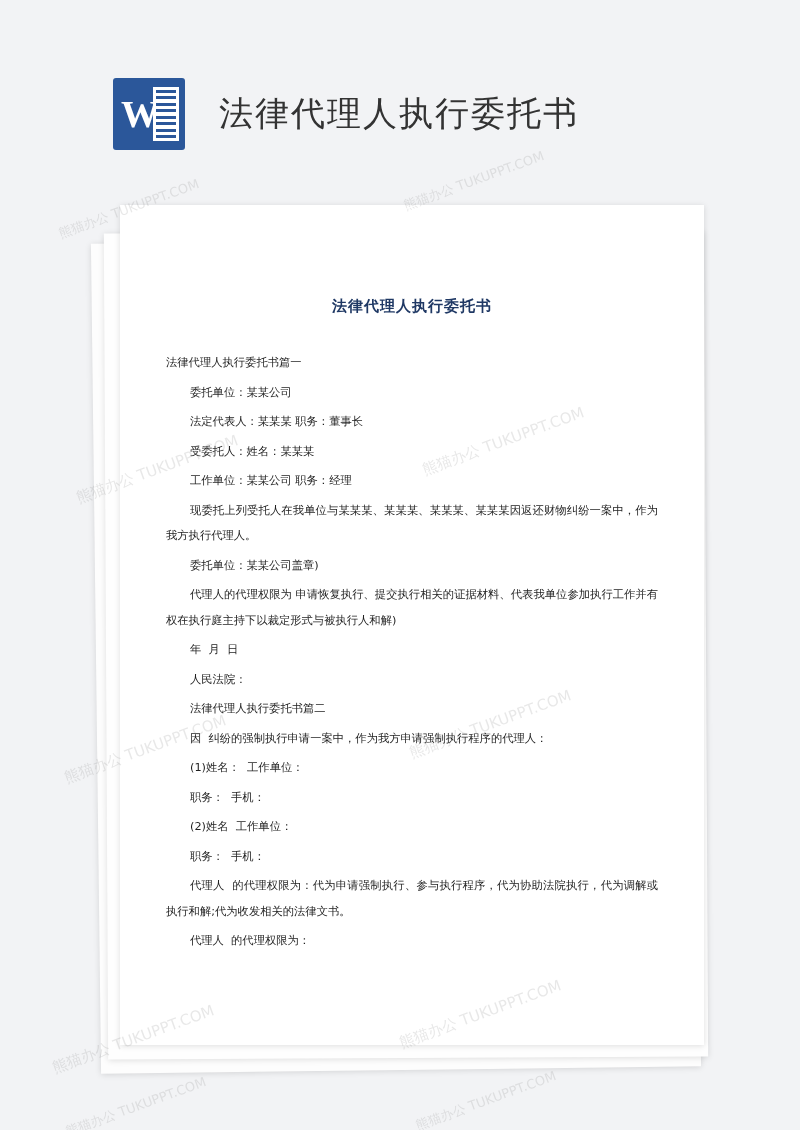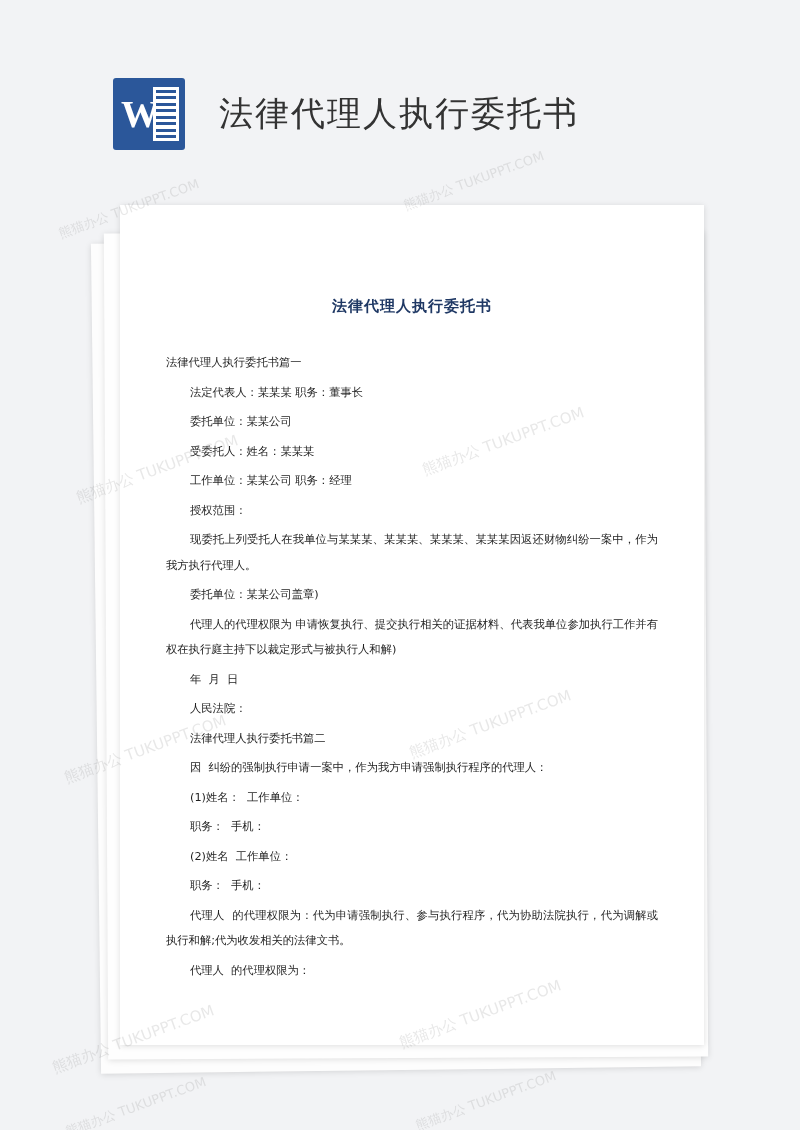--- a/index.html
+++ b/index.html
@@ -164,25 +164,24 @@
     <div class="header-title">法律代理人执行委托书</div>
   </div>
 
   <div class="sheet sheet-back2"></div>
   <div class="sheet sheet-back1"></div>
 
   <div class="sheet sheet-front">
     <div class="doc-title">法律代理人执行委托书</div>
     <div class="doc-body" id="doc-body">
         <p class="">法律代理人执行委托书篇一</p>
+        <p class="indent">委托单位：某某公司</p>
         <p class="indent">法定代表人：某某某 职务：董事长</p>
-        <p class="indent">委托单位：某某公司</p>
         <p class="indent">受委托人：姓名：某某某</p>
         <p class="indent">工作单位：某某公司 职务：经理</p>
-        <p class="indent">授权范围：</p>
         <p class="indent">现委托上列受托人在我单位与某某某、某某某、某某某、某某某因返还财物纠纷一案中，作为我方执行代理人。</p>
         <p class="indent">委托单位：某某公司盖章)</p>
         <p class="indent">代理人的代理权限为 申请恢复执行、提交执行相关的证据材料、代表我单位参加执行工作并有权在执行庭主持下以裁定形式与被执行人和解)</p>
         <p class="indent">年  月  日</p>
         <p class="indent">人民法院：</p>
         <p class="indent">法律代理人执行委托书篇二</p>
         <p class="indent">因  纠纷的强制执行申请一案中，作为我方申请强制执行程序的代理人：</p>
         <p class="indent">(1)姓名：  工作单位：</p>
         <p class="indent">职务：  手机：</p>
         <p class="indent">(2)姓名  工作单位：</p>

